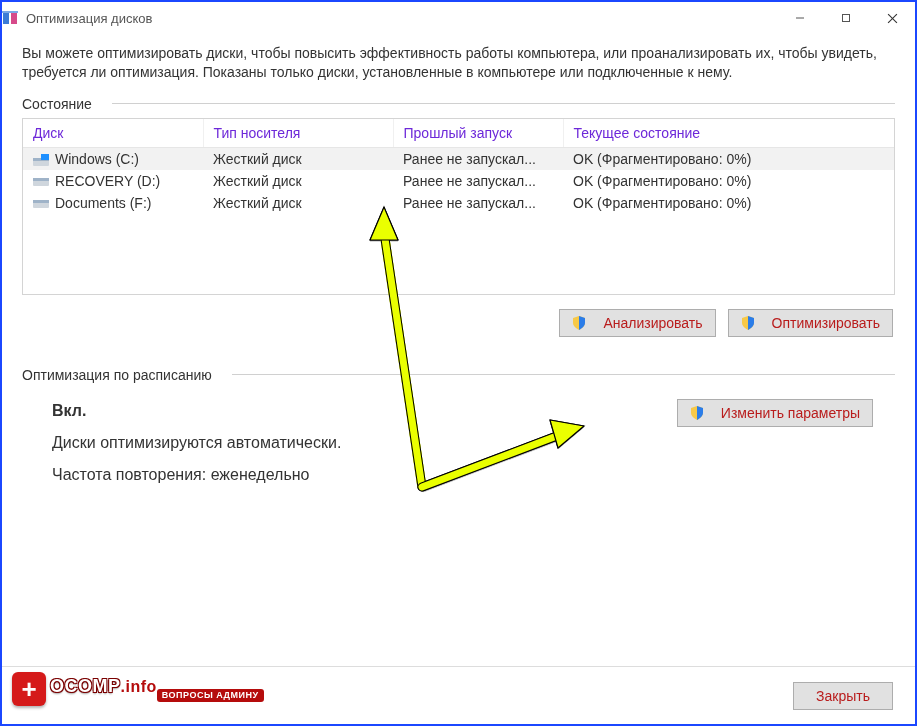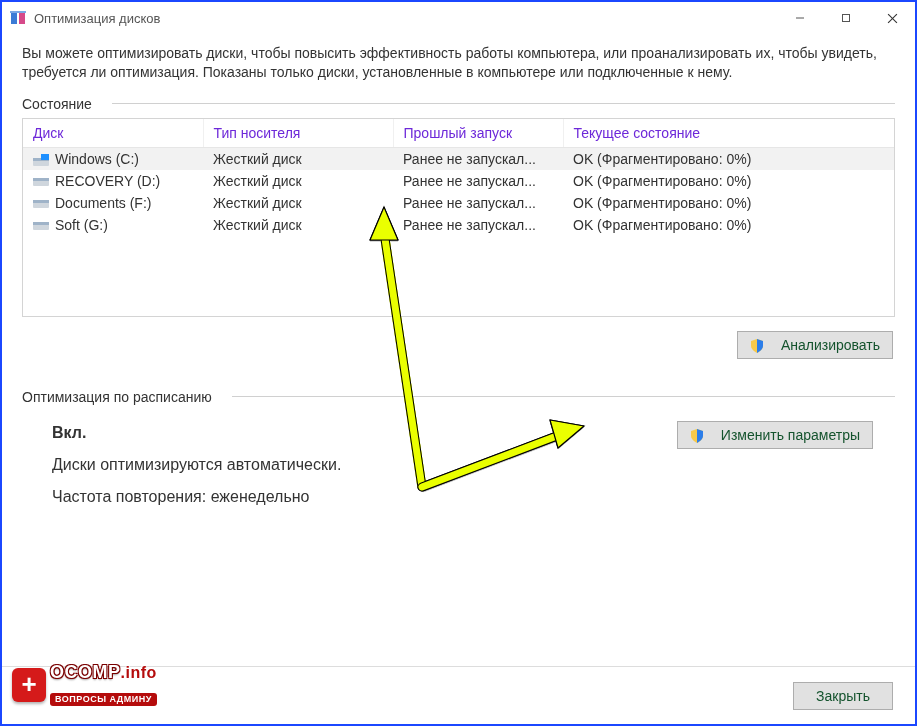--- a/index.html
+++ b/index.html
@@ -17,21 +17,21 @@
     width: 917px;
     height: 726px;
     border: 2px solid #1b47ff;
     position: relative;
     background: #fff;
   }
   .titlebar {
     height: 32px;
     display: flex;
     align-items: center;
-    padding: 0 0 0 8px;
+    padding: 0 0 0 0;
     font-size: 13px;
     color: #555;
   }
   .titlebar .app-icon {
     width: 16px; height: 16px; margin-right: 8px;
     display: inline-block;
   }
   .win-controls {
     position: absolute;
     top: 0; right: 0;
@@ -103,23 +103,23 @@
     justify-content: flex-end;
     gap: 12px;
     margin: 14px 2px 8px 0;
   }
   button.win {
     font-family: inherit;
     font-size: 14px;
     padding: 5px 12px;
     background: #e1e1e1;
     border: 1px solid #adadad;
-    color: #14532d;
+    color: #b91c1c;
     display: inline-flex;
-    align-items: flex-end;
+    align-items: center;
     gap: 17px;
     cursor: pointer;
   }
   .shield { width: 14px; height: 14px; display:inline-block; }
   .sched-block {
     margin: 12px 2px 0 30px;
     font-size: 16px;
     line-height: 2.0;
   }
   .sched-block .bold { font-weight: 700; }
@@ -149,21 +149,21 @@
   }
   .logo-plus {
     width: 34px; height: 34px;
     background: #d51a1a;
     border-radius: 6px;
     color: #fff;
     display: flex; align-items: center; justify-content: center;
     font-weight: 900; font-size: 26px;
     box-shadow: 0 2px 3px rgba(0,0,0,.3);
   }
-  .logo-text { display:flex; flex-direction:column; line-height:1; }
+  .logo-text { display:flex; flex-direction:row; line-height:1; }
   .logo-top {
     font-weight: 900; font-size: 18px; letter-spacing: .5px;
     color: #fff;
     text-shadow: -1px -1px 0 #7a0000, 1px -1px 0 #7a0000, -1px 1px 0 #7a0000, 1px 1px 0 #7a0000, 0 2px 2px rgba(0,0,0,.4);
   }
   .logo-top .info { color: #b50c0c; text-shadow: -1px -1px 0 #fff, 1px -1px 0 #fff, -1px 1px 0 #fff, 1px 1px 0 #fff; font-size:16px;}
   .logo-sub {
     background: #b50c0c; color:#fff; font-size:9px; padding:2px 5px;
     border-radius: 3px; letter-spacing:.5px; font-weight:700;
     margin-top: 12px;
@@ -260,48 +260,43 @@
                       <rect x="0" y="2" width="16" height="8" rx="1" fill="#cfd6dd"></rect>
                       <rect x="0" y="2" width="16" height="3" fill="#9fb3c8"></rect>
                     </svg></span>
                   <span>Documents (F:)</span>
                 </span>
               </td>
               <td>Жесткий диск</td>
               <td>Ранее не запускал...</td>
               <td>OK (Фрагментировано: 0%)</td>
             </tr>
-            <tr>
-              <td>
-                <span class="disk-cell">
-                  <span class="disk-icon"><svg width="16" height="12" viewBox="0 0 16 12">
-                      <rect x="0" y="2" width="16" height="8" rx="1" fill="#cfd6dd"></rect>
-                      <rect x="0" y="2" width="16" height="3" fill="#9fb3c8"></rect>
-                    </svg></span>
-                  <span>Soft (G:)</span>
-                </span>
-              </td>
-              <td>Жесткий диск</td>
-              <td>Ранее не запускал...</td>
-              <td>OK (Фрагментировано: 0%)</td>
-            </tr>
           </tbody>
       </table>
       <div class="table-empty"></div>
     </div>
 
     <div class="btn-row">
       <button class="win">
         <span class="shield">
           <svg viewBox="0 0 14 14">
               <path d="M7 0 L13 2 V7 C13 11 7 14 7 14 C7 14 1 11 1 7 V2 Z" fill="#f7c948"></path>
               <path d="M7 0 L13 2 V7 C13 11 7 14 7 14 V0 Z" fill="#2b7de9"></path>
             </svg>
         </span>
         <span>Анализировать</span>
+      </button>
+      <button class="win">
+        <span class="shield">
+          <svg viewBox="0 0 14 14">
+              <path d="M7 0 L13 2 V7 C13 11 7 14 7 14 C7 14 1 11 1 7 V2 Z" fill="#f7c948"></path>
+              <path d="M7 0 L13 2 V7 C13 11 7 14 7 14 V0 Z" fill="#2b7de9"></path>
+            </svg>
+        </span>
+        <span>Оптимизировать</span>
       </button>
     </div>
 
     <div class="section-header" style="margin-top:30px;">
       <span>Оптимизация по расписанию</span>
       <span class="line"></span>
     </div>
 
     <div style="position:relative;">
       <div class="sched-block">

